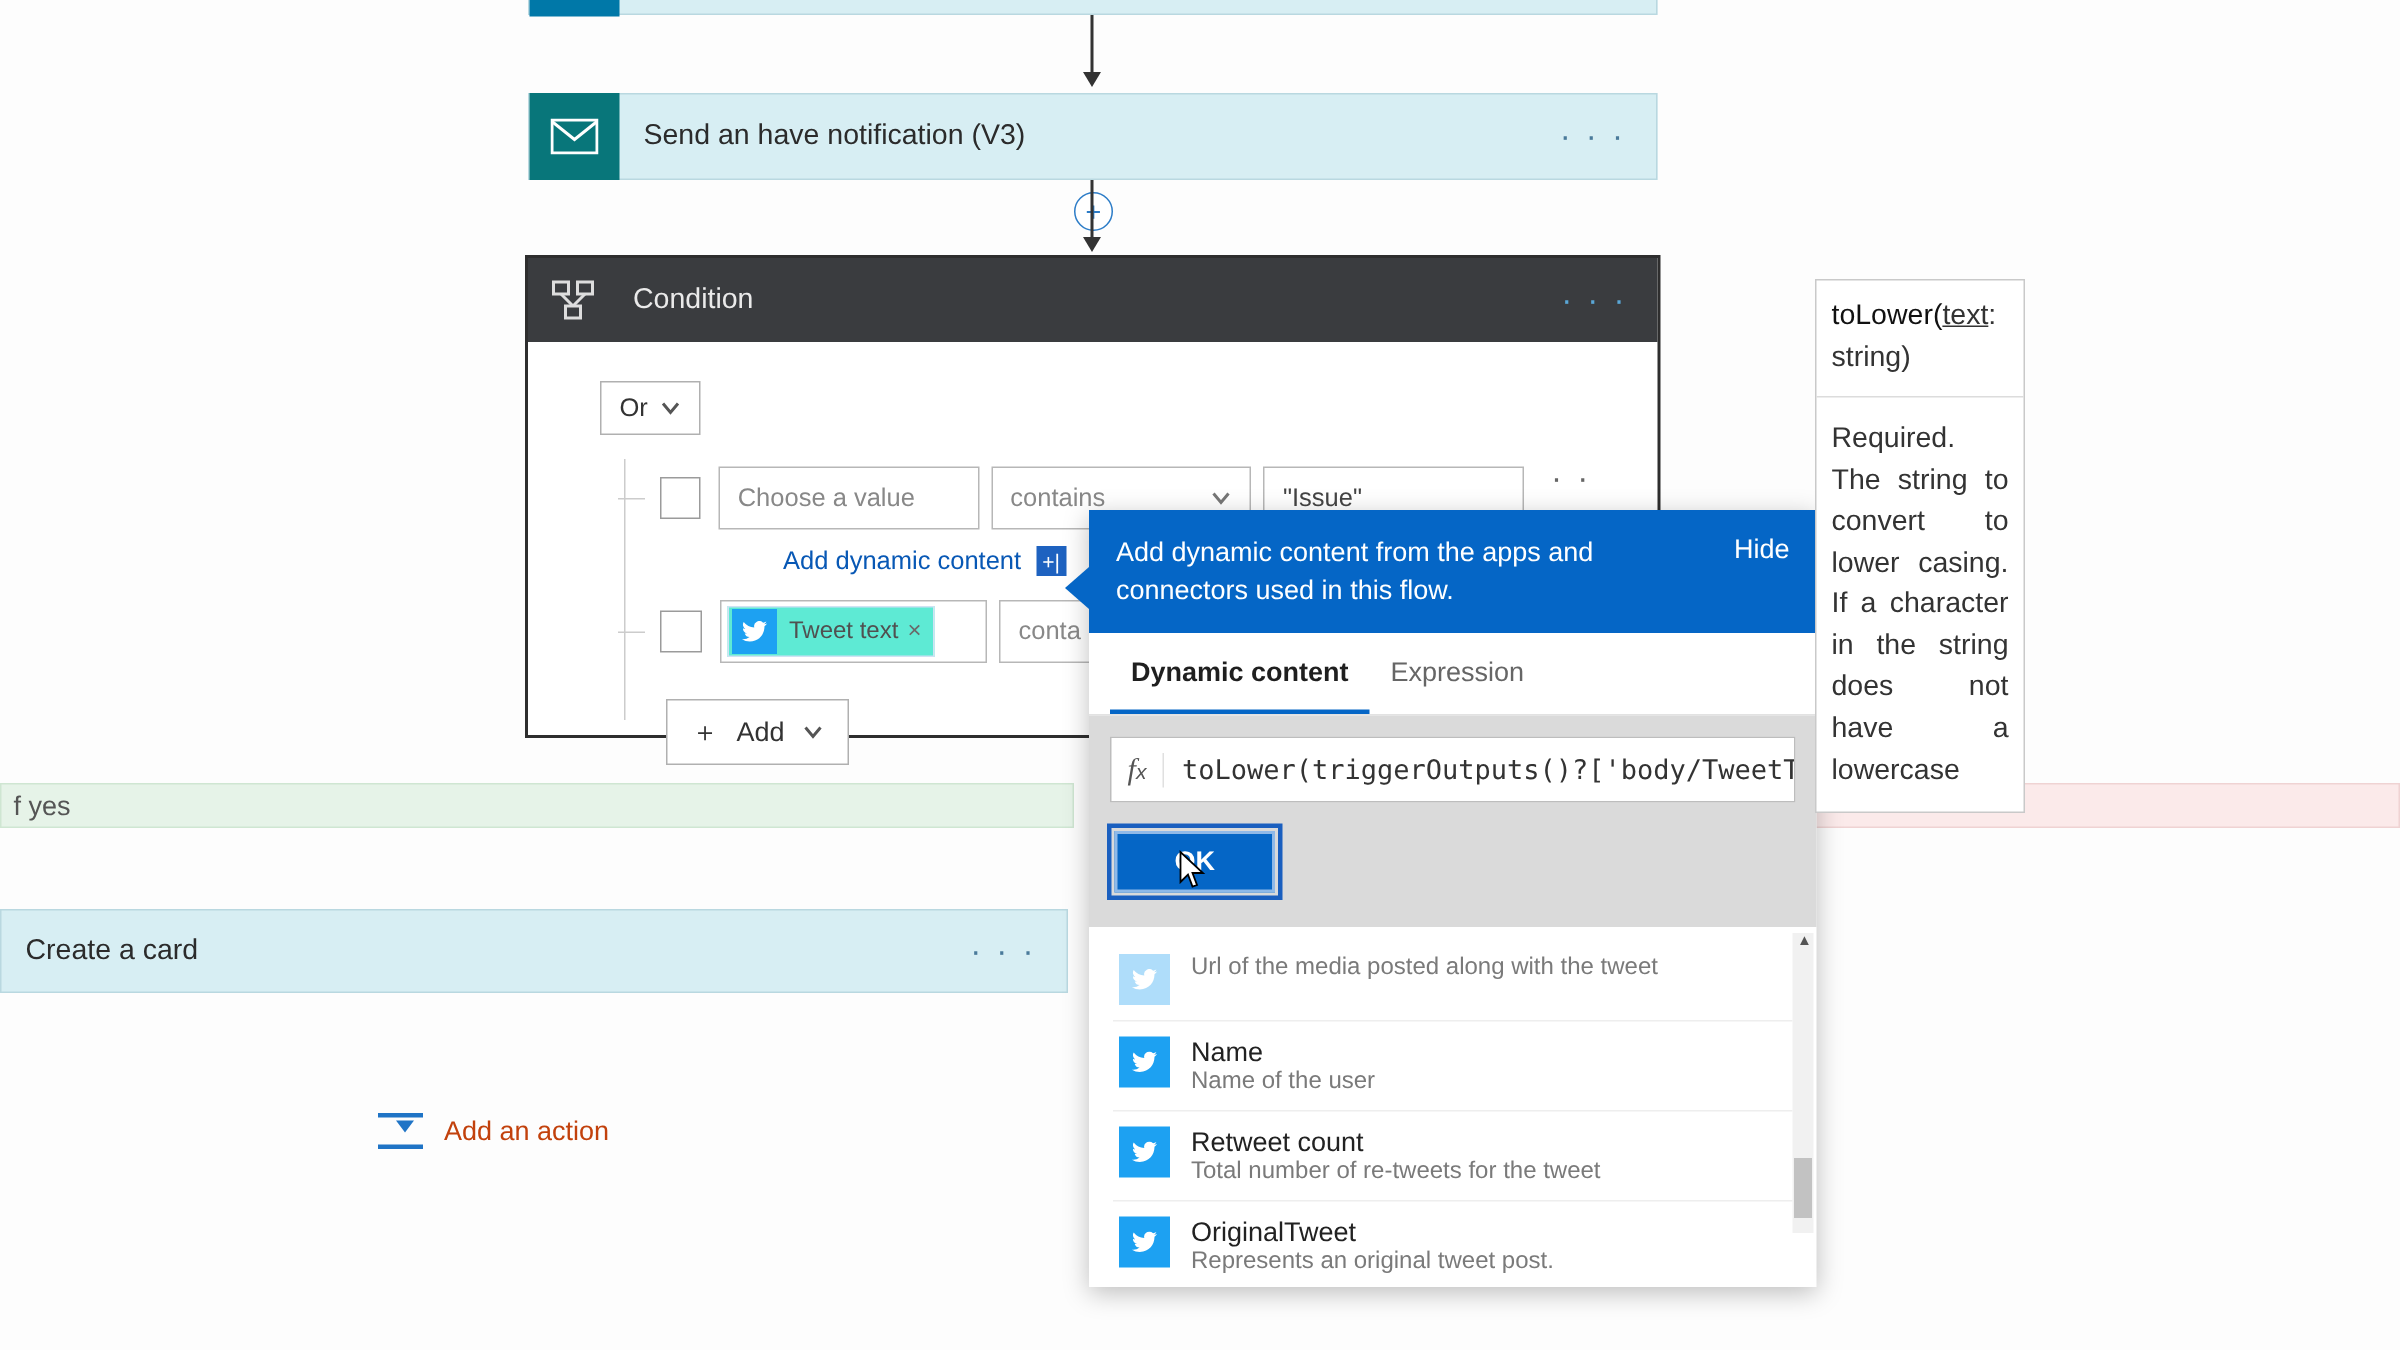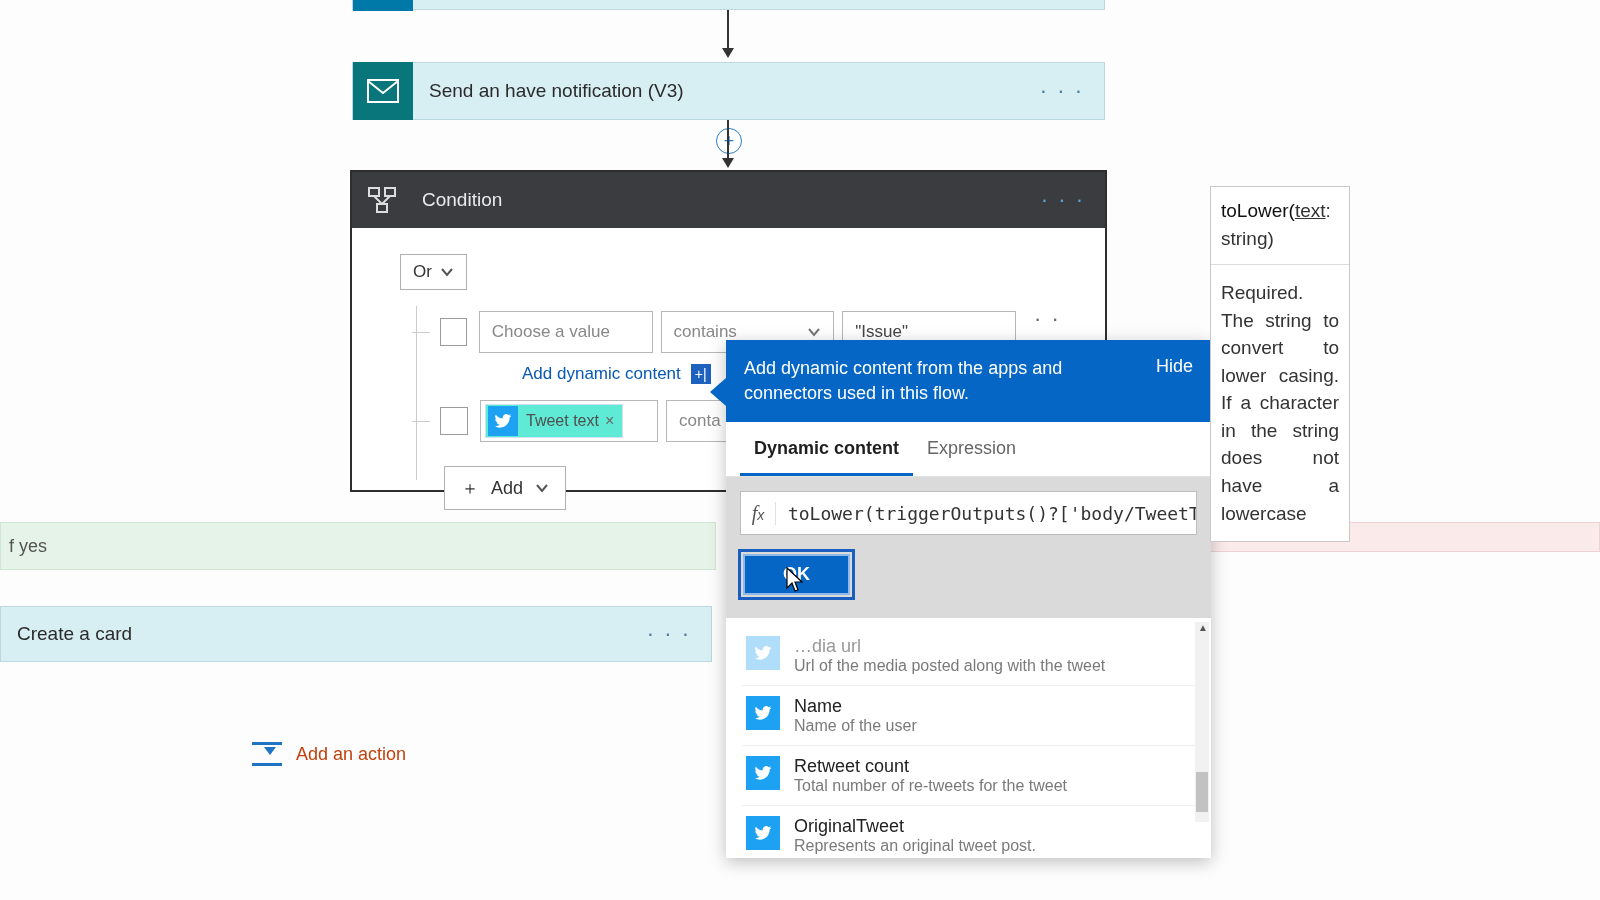--- a/index.html
+++ b/index.html
@@ -93,21 +93,21 @@
   .tk-icon { width:30px; height:30px; background:#1da1f2; display:flex; align-items:center; justify-content:center; margin:0 8px 0 2px; }
   .tk-x { margin-left:6px; color:#6a6a6a; cursor:pointer; }
 
   .add-btn {
     margin-top:24px; margin-left:32px; border:1px solid #b0b0b0; background:#fff; padding:9px 16px;
     display:inline-flex; align-items:center; gap:12px; font-size:18px; color:#333; cursor:pointer;
   }
 
   
   .branch-yes {
-    position:absolute; left:0; top:522px; height:48px; width:716px;
+    position:absolute; left:0; top:522px; height:30px; width:716px;
     background:#e6f3e8; border:1px solid #cfe6d2; display:flex; align-items:center;
     padding-left:8px; color:#555; font-size:18px;
   }
   .branch-no {
     position:absolute; left:1210px; top:522px; height:30px; right:0;
     background:#fbeaea; border:1px solid #efd3d3;
   }
 
   
   .create-card {
@@ -356,21 +356,20 @@
       <div class="thumb"></div>
     </div>
 
     <div class="dc-item partial">
       <div class="tw">
         <svg width="18" height="14" viewBox="0 0 24 20">
             <path fill="#fff" d="M24 2.4a9.8 9.8 0 0 1-2.8.8 4.9 4.9 0 0 0 2.1-2.7 9.8 9.8 0 0 1-3.1 1.2 4.9 4.9 0 0 0-8.4 4.5A13.9 13.9 0 0 1 1.7.9a4.9 4.9 0 0 0 1.5 6.6 4.9 4.9 0 0 1-2.2-.6v.1a4.9 4.9 0 0 0 3.9 4.8 4.9 4.9 0 0 1-2.2.1 4.9 4.9 0 0 0 4.6 3.4A9.9 9.9 0 0 1 0 17.3 13.9 13.9 0 0 0 7.5 19.5c9.1 0 14-7.5 14-14v-.6A10 10 0 0 0 24 2.4z"></path>
           </svg>
       </div>
       <div class="meta">
-        <div class="nm">…dia url</div>
         <div class="ds">Url of the media posted along with the tweet</div>
       </div>
     </div>
 
     <div class="dc-item">
       <div class="tw">
         <svg width="18" height="14" viewBox="0 0 24 20">
             <path fill="#fff" d="M24 2.4a9.8 9.8 0 0 1-2.8.8 4.9 4.9 0 0 0 2.1-2.7 9.8 9.8 0 0 1-3.1 1.2 4.9 4.9 0 0 0-8.4 4.5A13.9 13.9 0 0 1 1.7.9a4.9 4.9 0 0 0 1.5 6.6 4.9 4.9 0 0 1-2.2-.6v.1a4.9 4.9 0 0 0 3.9 4.8 4.9 4.9 0 0 1-2.2.1 4.9 4.9 0 0 0 4.6 3.4A9.9 9.9 0 0 1 0 17.3 13.9 13.9 0 0 0 7.5 19.5c9.1 0 14-7.5 14-14v-.6A10 10 0 0 0 24 2.4z"></path>
           </svg>
       </div>

